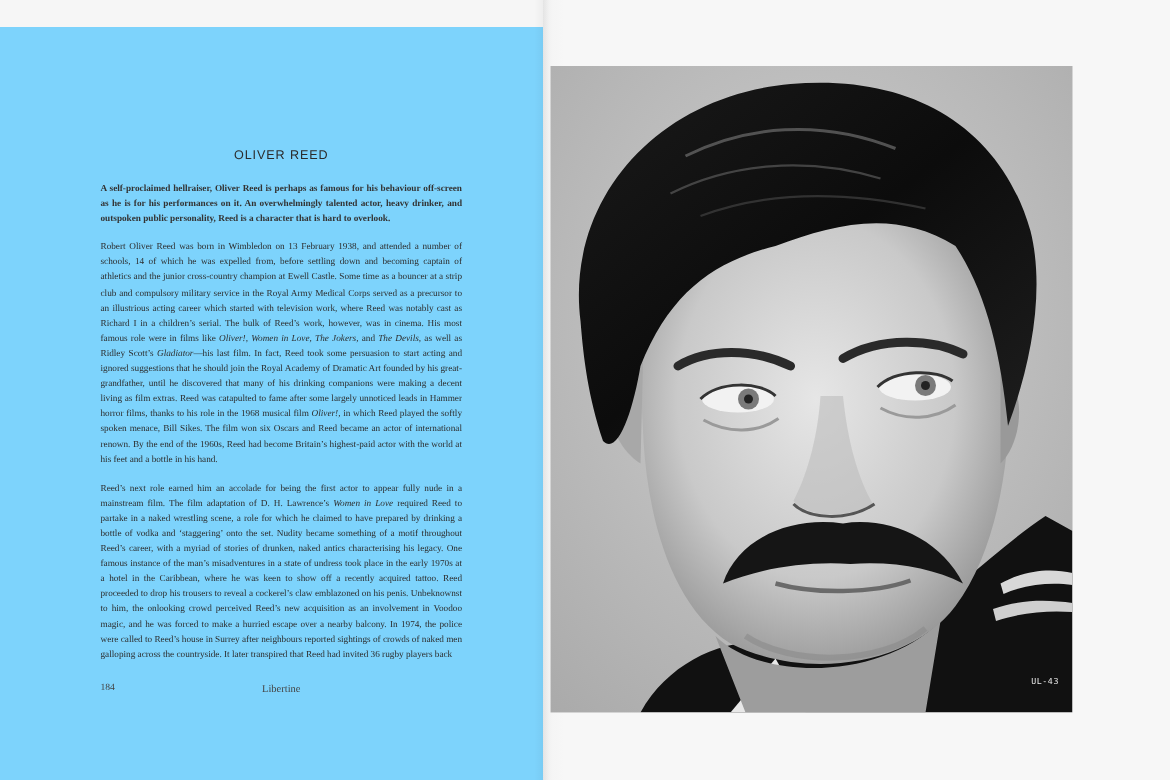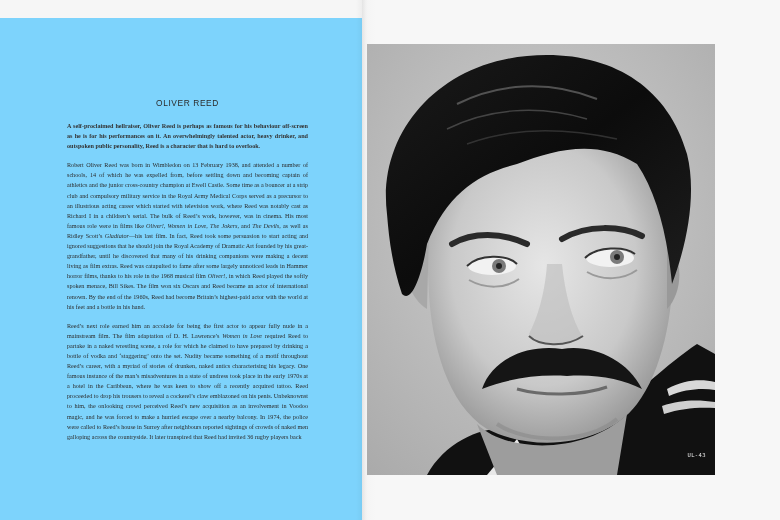--- a/index.html
+++ b/index.html
@@ -63,20 +63,24 @@
     <div class="text-column">
       <h1 class="chapter-title">OLIVER REED</h1>
 
       <p class="para lead">A self-proclaimed hellraiser, Oliver Reed is perhaps as famous for his behaviour off-screen as he is for his performances on it. An overwhelmingly talented actor, heavy drinker, and outspoken public personality, Reed is a character that is hard to overlook.</p>
 
       <p class="para"><span>Robert Oliver Reed was born in Wimbledon on 13 February 1938, and attended a number of schools, 14 of which he was expelled from, before settling down and becoming captain of athletics and the junior cross-country champion at Ewell Castle. Some time as a bouncer at a strip club and compulsory military service in the Royal Army Medical Corps served as a precursor to an illustrious acting career which started with television work, where Reed was notably cast as Richard I in a children’s serial. The bulk of Reed’s work, however, was in cinema. His most famous role were in films like </span><i>Oliver!</i><span>, </span><i>Women in Love</i><span>, </span><i>The Jokers</i><span>, and </span><i>The Devils</i><span>, as well as Ridley Scott’s </span><i>Gladiator</i><span>—his last film. In fact, Reed took some persuasion to start acting and ignored suggestions that he should join the Royal Academy of Dramatic Art founded by his great-grandfather, until he discovered that many of his drinking companions were making a decent living as film extras. Reed was catapulted to fame after some largely unnoticed leads in Hammer horror films, thanks to his role in the 1968 musical film </span><i>Oliver!</i><span>, in which Reed played the softly spoken menace, Bill Sikes. The film won six Oscars and Reed became an actor of international renown. By the end of the 1960s, Reed had become Britain’s highest-paid actor with the world at his feet and a bottle in his hand.</span></p>
 
       <p class="para"><span>Reed’s next role earned him an accolade for being the first actor to appear fully nude in a mainstream film. The film adaptation of D. H. Lawrence’s </span><i>Women in Love</i><span> required Reed to partake in a naked wrestling scene, a role for which he claimed to have prepared by drinking a bottle of vodka and ‘staggering’ onto the set. Nudity became something of a motif throughout Reed’s career, with a myriad of stories of drunken, naked antics characterising his legacy. One famous instance of the man’s misadventures in a state of undress took place in the early 1970s at a hotel in the Caribbean, where he was keen to show off a recently acquired tattoo. Reed proceeded to drop his trousers to reveal a cockerel’s claw emblazoned on his penis. Unbeknownst to him, the onlooking crowd perceived Reed’s new acquisition as an involvement in Voodoo magic, and he was forced to make a hurried escape over a nearby balcony. In 1974, the police were called to Reed’s house in Surrey after neighbours reported sightings of crowds of naked men galloping across the countryside. It later transpired that Reed had invited 36 rugby players back</span></p>
     </div>
 
+    <div class="footer">
+      <span class="folio">184</span>
+      <span class="running-head">Libertine</span>
+    </div>
   </div>
 
   <div class="page-right"></div>
   <div class="gutter-shadow"></div>
 
   <div class="photo">
     <svg width="348" height="431" viewBox="0 0 348 431" xmlns="http://www.w3.org/2000/svg">
       <defs>
         <radialGradient id="bg" cx="0.5" cy="0.4" r="0.8">
           <stop offset="0" stop-color="#d0d0d0"></stop>

